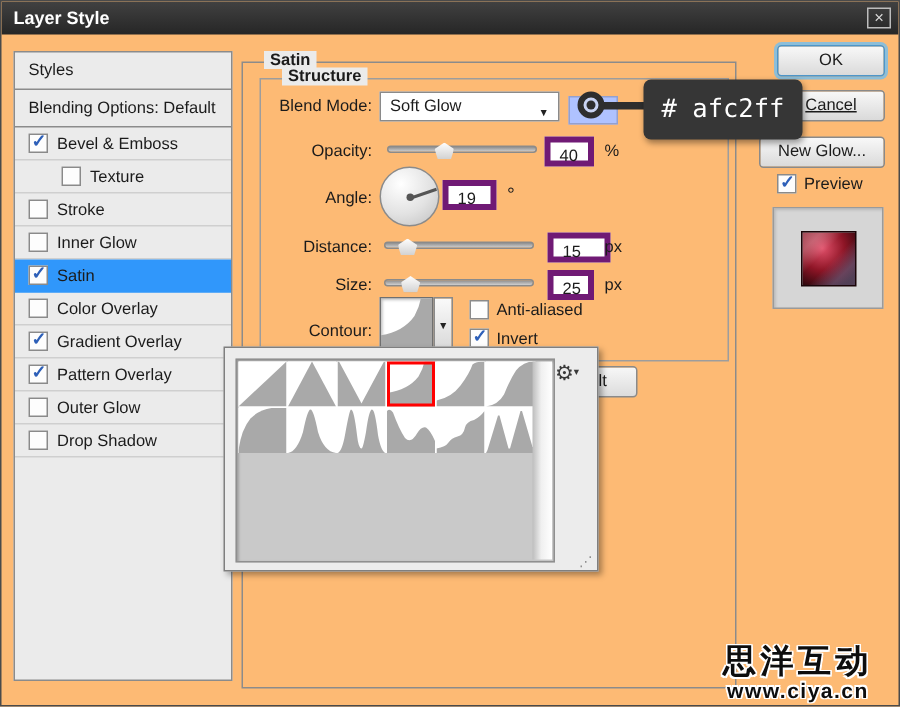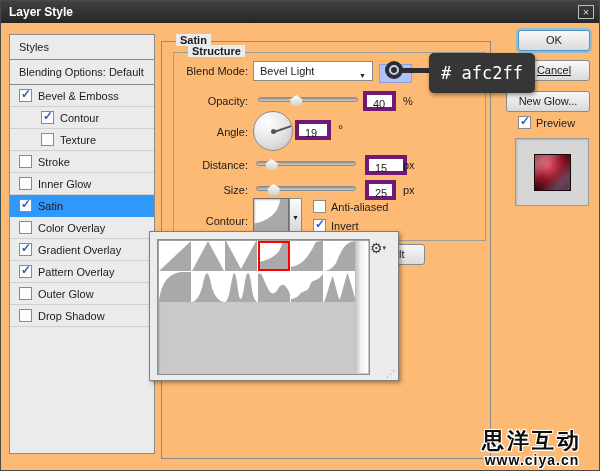--- a/index.html
+++ b/index.html
@@ -124,24 +124,20 @@
 
   <div class="sidebar">
     <div class="sb-header">Styles</div>
     <div class="sb-header">Blending Options: Default</div>
     <div>
         <div class="sb-item">
           <span class="checkbox checked"></span>
           <span>Bevel &amp; Emboss</span>
         </div>
         <div class="sb-item indent">
-          <span class="checkbox checked"></span>
-          <span>Contour</span>
-        </div>
-        <div class="sb-item indent">
           <span class="checkbox"></span>
           <span>Texture</span>
         </div>
         <div class="sb-item">
           <span class="checkbox"></span>
           <span>Stroke</span>
         </div>
         <div class="sb-item">
           <span class="checkbox"></span>
           <span>Inner Glow</span>
@@ -174,21 +170,21 @@
   </div>
 
   <div class="main-panel">
     <span class="panel-chip panel-title">Satin</span>
 
     <div class="group-box">
       <span class="panel-chip group-title">Structure</span>
 
       <span class="row-label" style="top:12px">Blend Mode:</span>
       <div class="dropdown">
-        <span>Bevel Light</span>
+        <span>Soft Glow</span>
         <span class="arr">▼</span>
       </div>
       <div class="swatch" style="background: rgb(175, 194, 255);"></div>
 
       <span class="row-label" style="top:42px">Opacity:</span>
       <div class="slider" style="left:84px;top:44px">
         <div class="thumb" style="left: 38%;"></div>
       </div>
       <div class="textbox" style="left:189px;top:38px;width:33px">40</div>
       <span class="unit" style="left:229px;top:42px">%</span>

